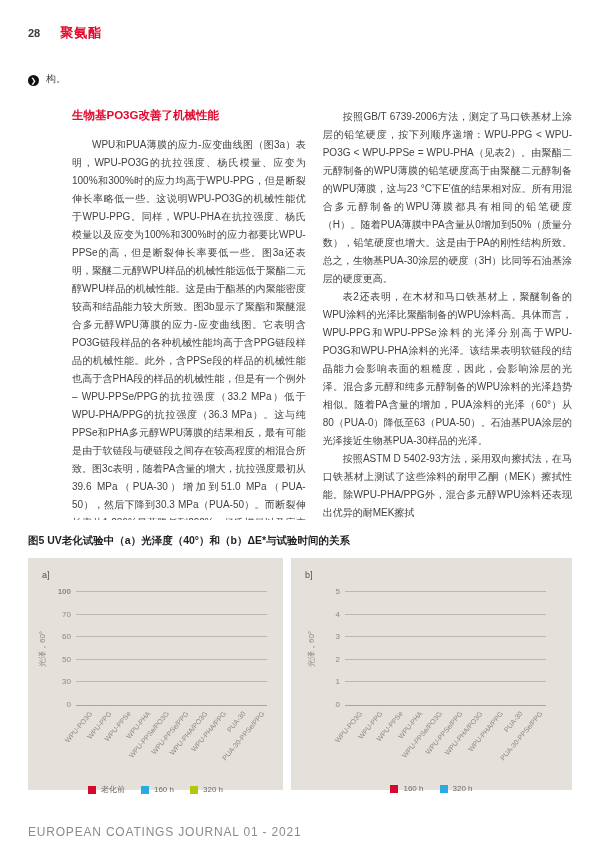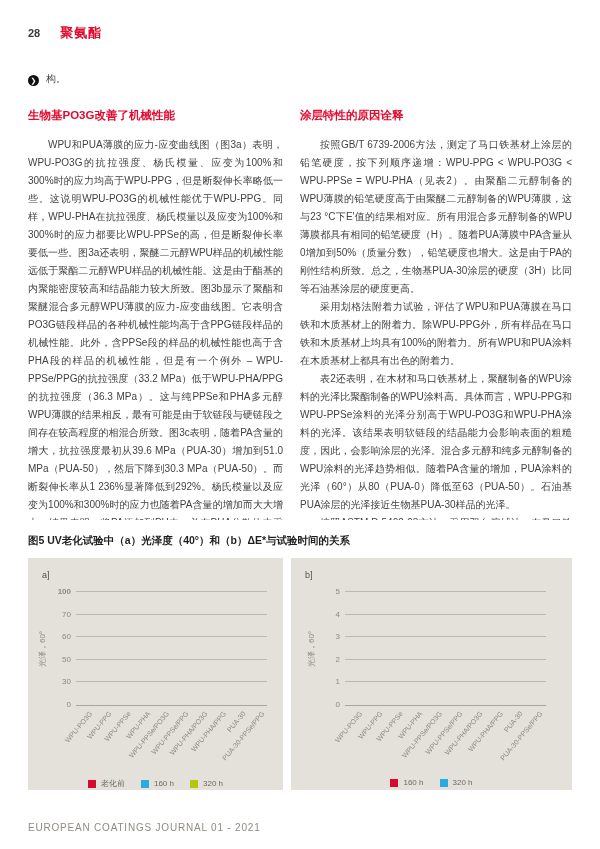--- a/index.html
+++ b/index.html
@@ -23,21 +23,21 @@
   .cont-right { width:272px; font-size:10px; line-height:18px; }
   .bullet {
     display:inline-flex; width:11px; height:11px; border-radius:50%;
     background:#111; color:#fff; font-size:7px; line-height:11px;
     align-items:center; justify-content:center; margin-right:7px;
     position:relative; top:1px;
   }
 
   
   .columns { display:flex; gap:17px; height:412px; overflow:hidden; }
-  .col-left { width:255px; }
+  .col-left { width:255px;margin-left:44px; }
   .col-right { width:272px; }
   .col h2 { font-size:11.5px; font-weight:bold; color:#e20a2e; margin-bottom:13px; }
   .col p {
     font-size:10px; line-height:18px; text-align:justify; text-indent:2em;
     color:#424242;
   }
 
   
   .figure { position:absolute; left:28px; right:28px; top:534px; }
   .fig-caption { font-size:10.5px; font-weight:bold; color:#1e1e1e; margin-bottom:10px; }
@@ -60,25 +60,25 @@
   .bar { width:5px; }
   .chart-b .bar { width:7px; }
 
   .xlabels { position:relative; height:68px; }
   .xl { position:absolute; top:4px; width:0; }
   .xl span {
     position:absolute; right:-3px; top:0; display:block;
     transform:rotate(-50deg); transform-origin:right top;
     font-size:7px; line-height:8px; color:#8d897f; white-space:nowrap;
   }
-  .legend { display:flex; justify-content:center; gap:16px; margin-top:4px; }
+  .legend { display:flex; justify-content:center; gap:16px; margin-top:10px; }
   .legitem { display:flex; align-items:center; gap:5px; font-size:8px; color:#6e6a63; }
   .swatch { width:8px; height:8px; display:inline-block; }
 
-  .footer { position:absolute; left:28px; bottom:16px; font-size:10px; color:#8f8b84; letter-spacing:0.8px;text-align:right; }
+  .footer { position:absolute; left:28px; bottom:10px; font-size:12px; color:#8f8b84; letter-spacing:0.8px;text-align:right; }
 </style>
 </head>
 <body>
 
 <div class="header-row">
   <span class="page-number">28</span>
   <span class="section-title">聚氨酯</span>
 </div>
 
 <div class="cont-row">
@@ -87,23 +87,21 @@
   </div>
 </div>
 
 <div class="columns">
   <div class="col col-left">
     <h2>生物基PO3G改善了机械性能</h2>
     <p>WPU和PUA薄膜的应力-应变曲线图（图3a）表明，WPU-PO3G的抗拉强度、杨氏模量、应变为100%和300%时的应力均高于WPU-PPG，但是断裂伸长率略低一些。这说明WPU-PO3G的机械性能优于WPU-PPG。同样，WPU-PHA在抗拉强度、杨氏模量以及应变为100%和300%时的应力都要比WPU-PPSe的高，但是断裂伸长率要低一些。图3a还表明，聚醚二元醇WPU样品的机械性能远低于聚酯二元醇WPU样品的机械性能。这是由于酯基的内聚能密度较高和结晶能力较大所致。图3b显示了聚酯和聚醚混合多元醇WPU薄膜的应力-应变曲线图。它表明含PO3G链段样品的各种机械性能均高于含PPG链段样品的机械性能。此外，含PPSe段的样品的机械性能也高于含PHA段的样品的机械性能，但是有一个例外 – WPU-PPSe/PPG的抗拉强度（33.2 MPa）低于WPU-PHA/PPG的抗拉强度（36.3 MPa）。这与纯PPSe和PHA多元醇WPU薄膜的结果相反，最有可能是由于软链段与硬链段之间存在较高程度的相混合所致。图3c表明，随着PA含量的增大，抗拉强度最初从39.6 MPa（PUA-30）增加到51.0 MPa（PUA-50），然后下降到30.3 MPa（PUA-50）。而断裂伸长率从1 236%显著降低到292%。杨氏模量以及应变为100%和300%时的应力也随着PA含量的增加而大大增大。结果表明，将PA添加到PU中，并在PUA分散体中采用核-壳结构，可以有效地增强PU基体的强度和刚性。</p>
 
   </div>
   <div class="col col-right">
-    <h2>涂层特性的原因诠释</h2>
     <p>按照GB/T 6739-2006方法，测定了马口铁基材上涂层的铅笔硬度，按下列顺序递增：WPU-PPG &lt; WPU-PO3G &lt; WPU-PPSe = WPU-PHA（见表2）。由聚酯二元醇制备的WPU薄膜的铅笔硬度高于由聚醚二元醇制备的WPU薄膜，这与23 °C下E'值的结果相对应。所有用混合多元醇制备的WPU薄膜都具有相同的铅笔硬度（H）。随着PUA薄膜中PA含量从0增加到50%（质量分数），铅笔硬度也增大。这是由于PA的刚性结构所致。总之，生物基PUA-30涂层的硬度（3H）比同等石油基涂层的硬度更高。</p>
-    <p>采用划格法附着力试验，评估了WPU和PUA薄膜在马口铁和木质基材上的附着力。除WPU-PPG外，所有样品在马口铁和木质基材上均具有100%的附着力。所有WPU和PUA涂料在木质基材上都具有出色的附着力。</p>
     <p>表2还表明，在木材和马口铁基材上，聚醚制备的WPU涂料的光泽比聚酯制备的WPU涂料高。具体而言，WPU-PPG和WPU-PPSe涂料的光泽分别高于WPU-PO3G和WPU-PHA涂料的光泽。该结果表明软链段的结晶能力会影响表面的粗糙度，因此，会影响涂层的光泽。混合多元醇和纯多元醇制备的WPU涂料的光泽趋势相似。随着PA含量的增加，PUA涂料的光泽（60°）从80（PUA-0）降低至63（PUA-50）。石油基PUA涂层的光泽接近生物基PUA-30样品的光泽。</p>
     <p>按照ASTM D 5402-93方法，采用双向擦拭法，在马口铁基材上测试了这些涂料的耐甲乙酮（MEK）擦拭性能。除WPU-PHA/PPG外，混合多元醇WPU涂料还表现出优异的耐MEK擦拭</p>
   </div>
 </div>
 
 <div class="figure">
   <div class="fig-caption">图5 UV老化试验中（a）光泽度（40°）和（b）ΔE*与试验时间的关系</div>
   <div class="figure-row">
 
     <div class="panel chart-a">

